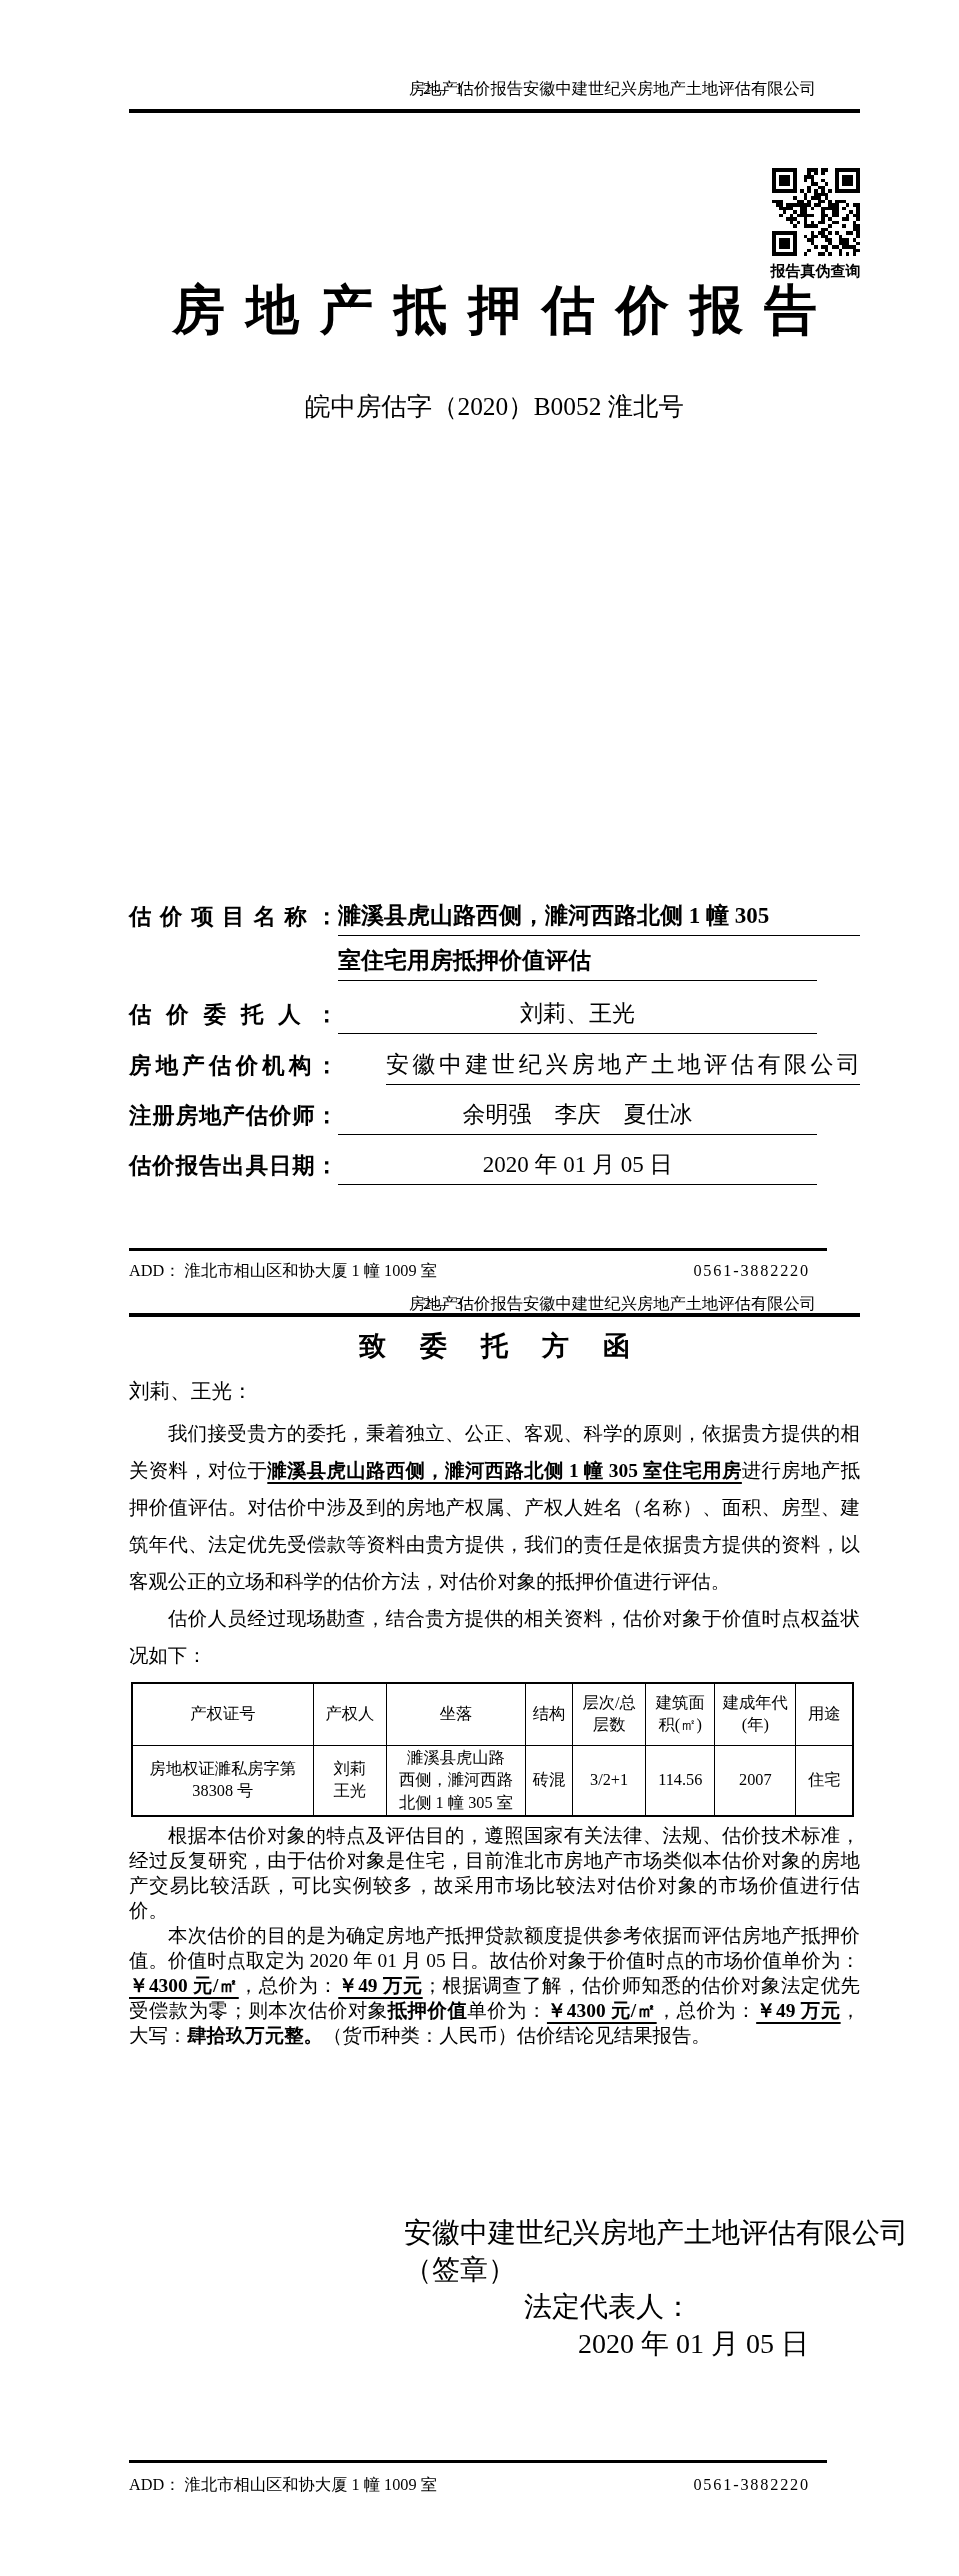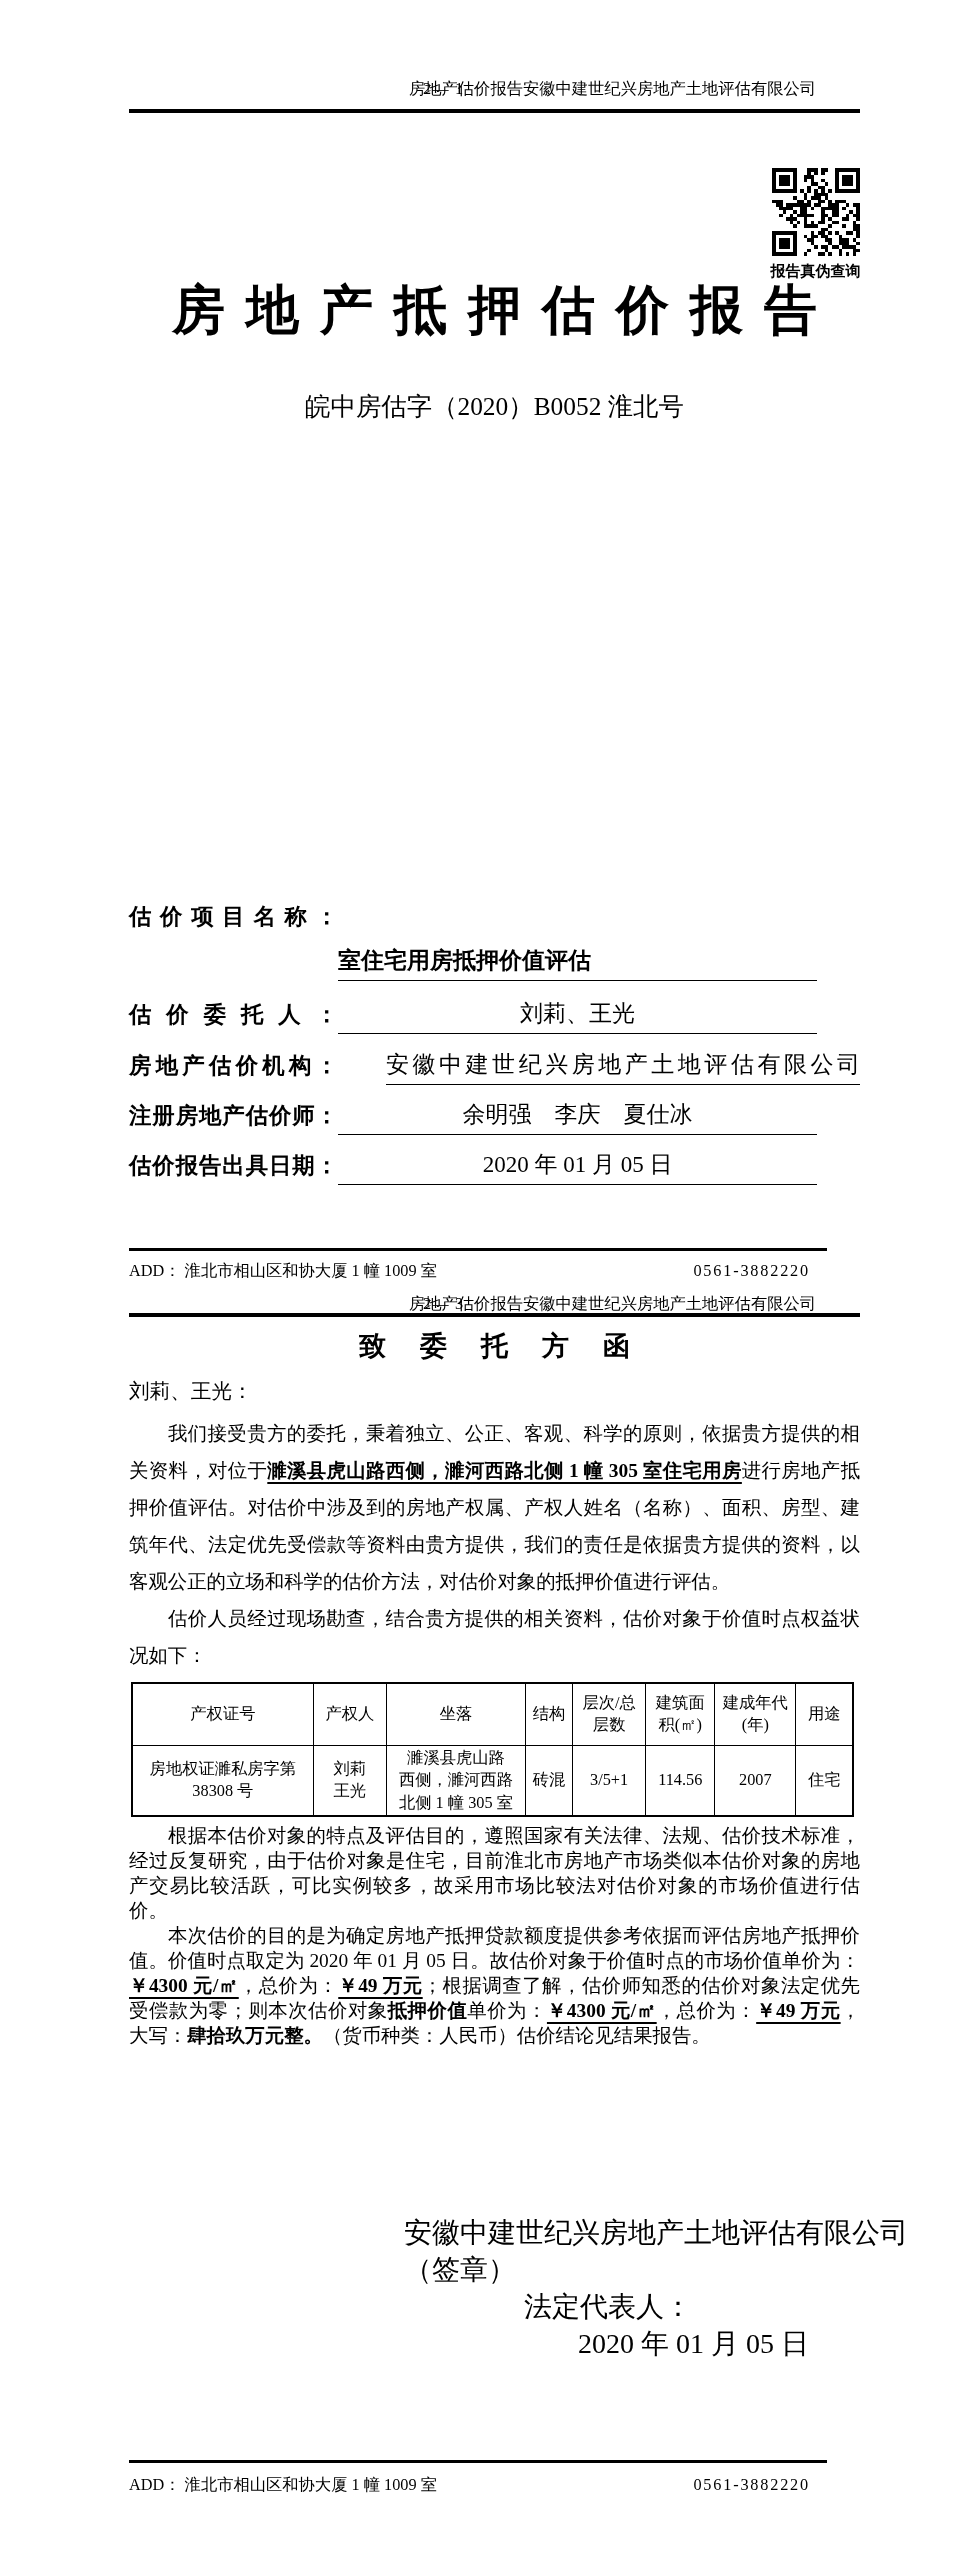--- a/index.html
+++ b/index.html
@@ -259,20 +259,21 @@
       </svg>
   </div>
   <div class="qr-caption">报告真伪查询</div>
 
   <h1 class="title">房地产抵押估价报告</h1>
   <div class="docno">皖中房估字（2020）B0052 淮北号</div>
 
   <div id="fields">
       <div class="frow" style="top: 905px;">
         <div class="flabel">估价项目名称：</div>
+        <div class="fval full al-left vbold">濉溪县虎山路西侧，濉河西路北侧 1 幢 305</div>
       </div>
       <div class="frow" style="top: 950px;">
         <div class="flabel"></div>
         <div class="fval short al-left vbold">室住宅用房抵押价值评估</div>
       </div>
       <div class="frow" style="top: 1003px;">
         <div class="flabel">估价委托人：</div>
         <div class="fval short al-center">刘莉、王光</div>
       </div>
       <div class="frow" style="top: 1054px; gap: 48px;">
@@ -336,21 +337,21 @@
     <tbody id="tbody">
         <tr>
           <td>房地权证濉私房字第
 38308 号</td>
           <td>刘莉
 王光</td>
           <td>濉溪县虎山路
 西侧，濉河西路
 北侧 1 幢 305 室</td>
           <td>砖混</td>
-          <td>3/5+1</td>
+          <td>3/2+1</td>
           <td>114.56</td>
           <td>2007</td>
           <td>住宅</td>
         </tr>
       </tbody>
   </table>
 
   <div id="letter2" class="letter" style="top:1823px;line-height:25px;">
       <p><span>根据本估价对象的特点及评估目的，遵照国家有关法律、法规、估价技术标准，经过反复研究，由于估价对象是住宅，目前淮北市房地产市场类似本估价对象的房地产交易比较活跃，可比实例较多，故采用市场比较法对估价对象的市场价值进行估价。</span></p>
       <p><span>本次估价的目的是为确定房地产抵押贷款额度提供参考依据而评估房地产抵押价值。价值时点取定为 2020 年 01 月 05 日。故估价对象于价值时点的市场价值单价为：</span><span class="b u">￥4300 元/㎡</span><span>，总价为：</span><span class="b u">￥49 万元</span><span>；根据调查了解，估价师知悉的估价对象法定优先受偿款为零；则本次估价对象</span><span class="b">抵押价值</span><span>单价为：</span><span class="b u">￥4300 元/㎡</span><span>，总价为：</span><span class="b u">￥49 万元</span><span>，大写：</span><span class="b">肆拾玖万元整。</span><span>（货币种类：人民币）估价结论见结果报告。</span></p>

